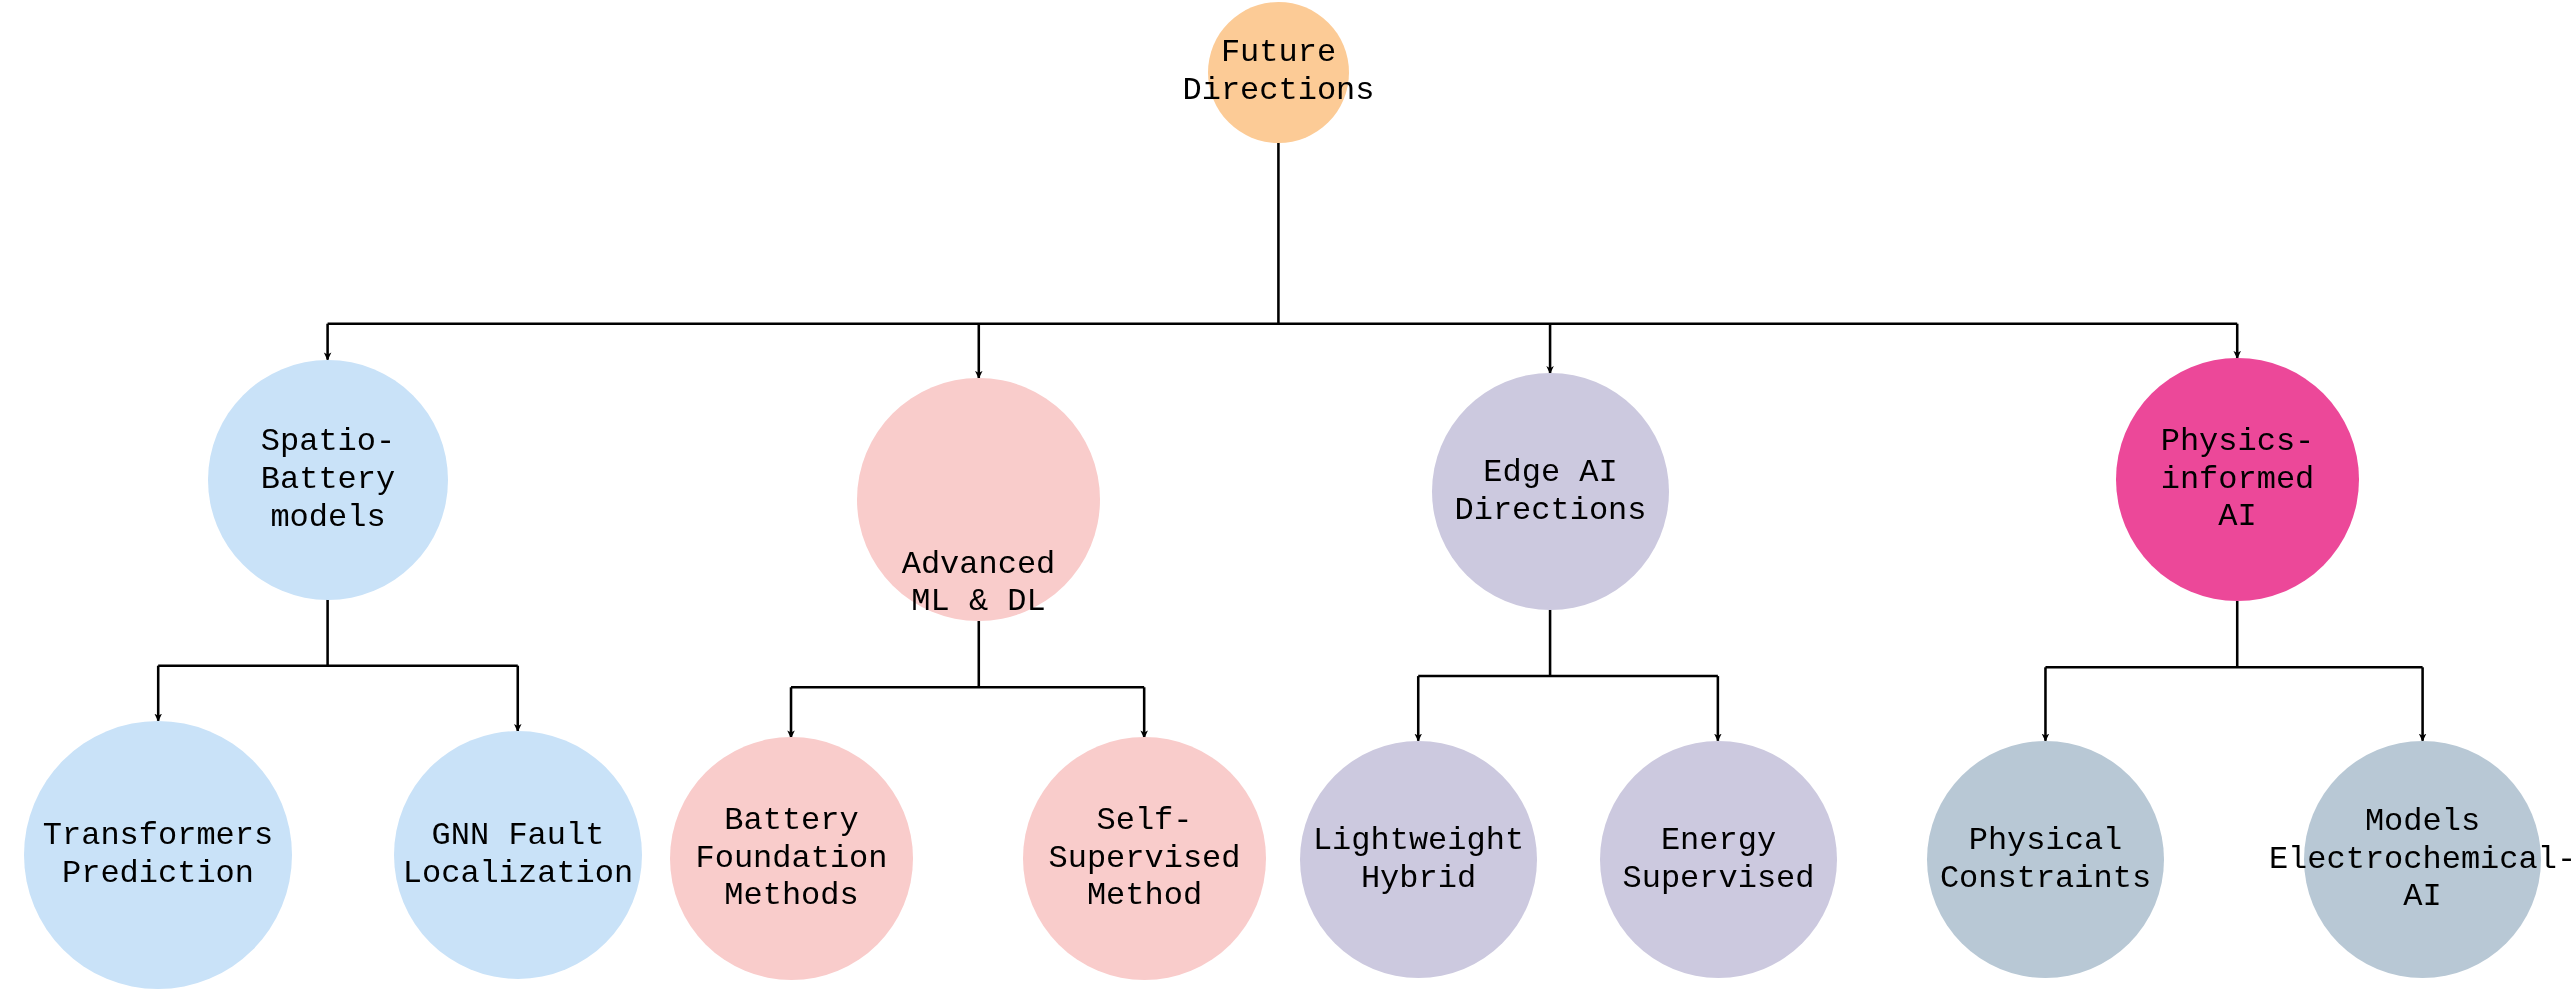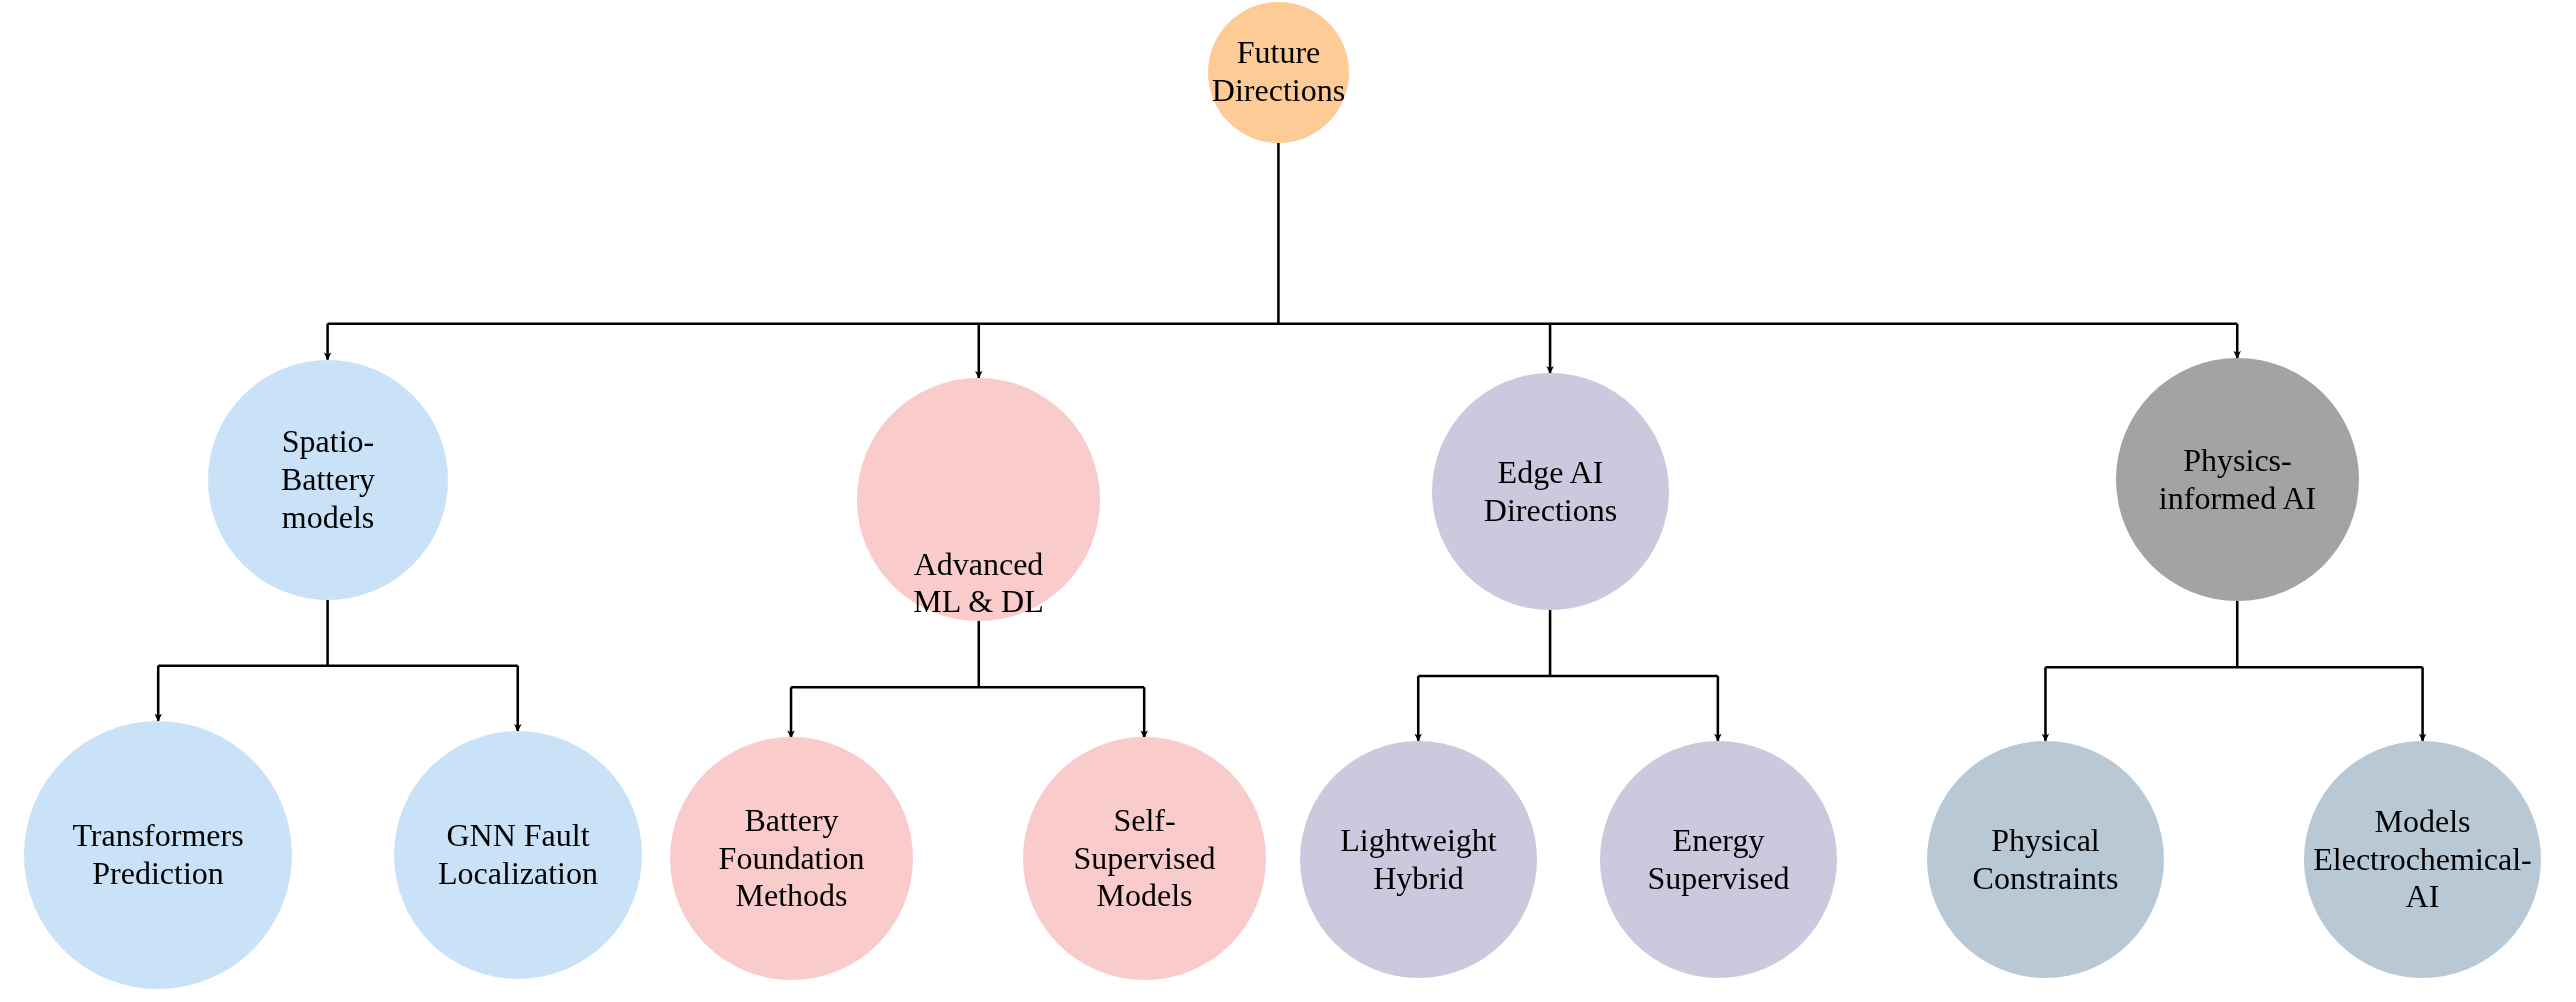--- a/index.html
+++ b/index.html
@@ -19,20 +19,21 @@
     justify-content:center;
     text-align:center;
     color:#000000;
     box-sizing:border-box;
     line-height:1.18;
   }
   .node .label{
     display:block;
     white-space:pre-line;
     padding:0 19px;
+    font-family:Liberation Mono, monospace;
   }
   .root{font-size:32px;}
   .lvl2{font-size:32px;}
   .lvl3{font-size:32px;}
   .overflow .label{white-space:pre-line;width:336px;}
 </style>
 </head>
 <body>
 
 <div id="canvas">
@@ -90,35 +91,35 @@
 ML &amp; DL</span>
       </div>
       <div class="node lvl3" style="left: 670px; top: 737px; width: 243px; height: 243px; background: rgb(249, 204, 203); align-items: center;">
         <span class="label">Battery
 Foundation
 Methods</span>
       </div>
       <div class="node lvl3" style="left: 1023px; top: 737px; width: 243px; height: 243px; background: rgb(249, 204, 203);">
         <span class="label">Self-
 Supervised
-Models</span>
+Method</span>
       </div>
       <div class="node lvl2" style="left: 1432px; top: 373px; width: 237px; height: 237px; background: rgb(204, 201, 223);">
         <span class="label">Edge AI
 Directions</span>
       </div>
       <div class="node lvl3" style="left: 1300px; top: 741px; width: 237px; height: 237px; background: rgb(204, 201, 223);">
         <span class="label">Lightweight
 Hybrid</span>
       </div>
       <div class="node lvl3" style="left: 1600px; top: 741px; width: 237px; height: 237px; background: rgb(204, 201, 223);">
         <span class="label">Energy
 Supervised</span>
       </div>
-      <div class="node lvl2" style="left: 2116px; top: 358px; width: 243px; height: 243px; background: #a3a3a3; align-items: center;">
+      <div class="node lvl2" style="left: 2116px; top: 358px; width: 243px; height: 243px; background: #ec4899; align-items: center;">
         <span class="label">Physics-
 informed AI</span>
       </div>
       <div class="node lvl3" style="left: 1927px; top: 741px; width: 237px; height: 237px; background: rgb(184, 200, 213);">
         <span class="label">Physical
 Constraints</span>
       </div>
       <div class="node lvl3 overflow" style="left: 2304px; top: 741px; width: 237px; height: 237px; background: rgb(184, 200, 213);">
         <span class="label">Models
 Electrochemical-

